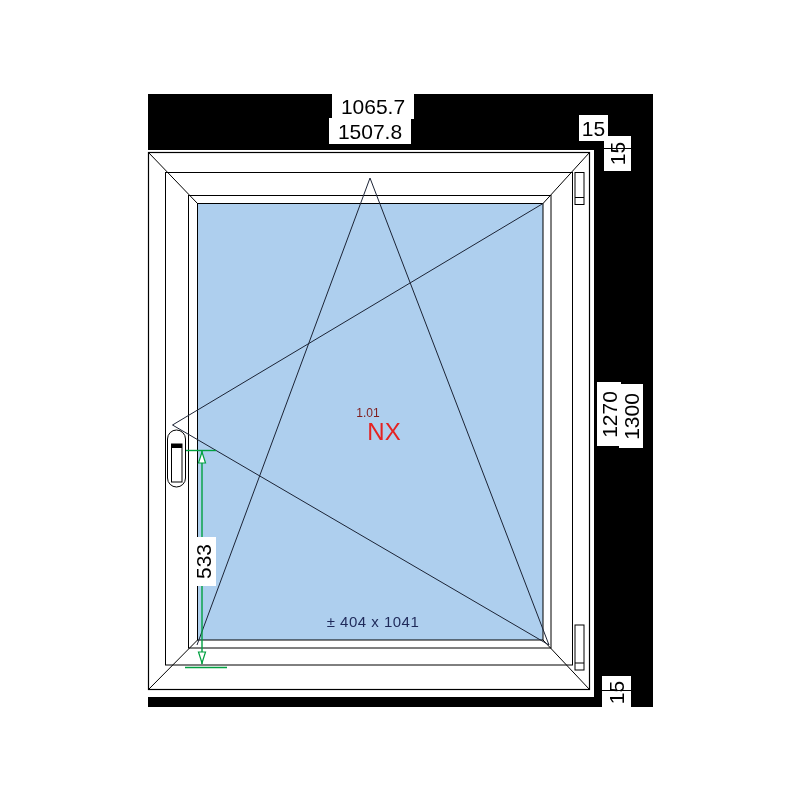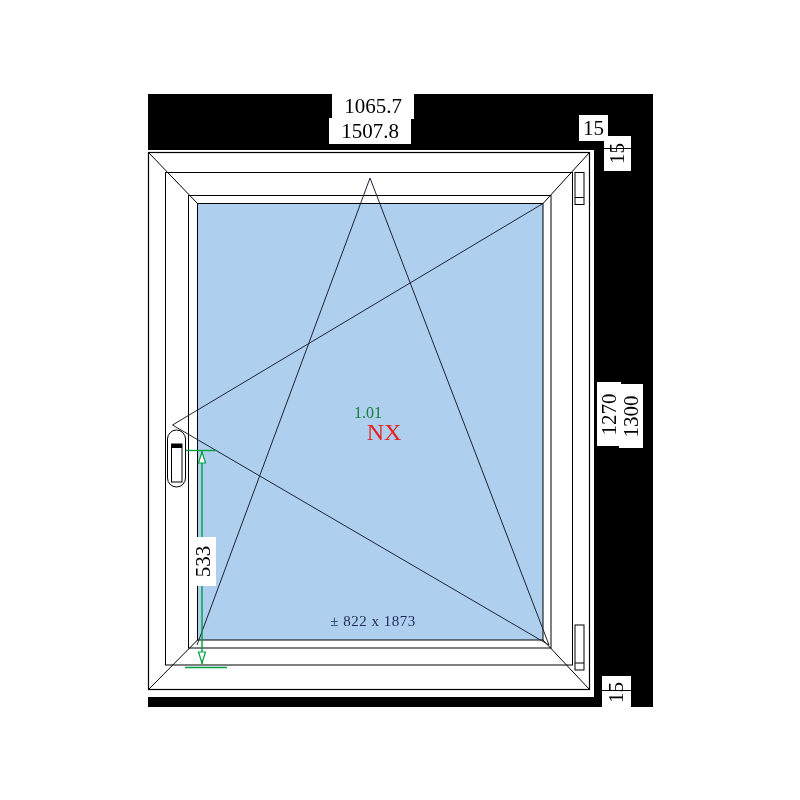--- a/index.html
+++ b/index.html
@@ -1,21 +1,21 @@
 <!DOCTYPE html>
 <html style="--margin_black: #000000; --glass: #AECFEE; --symbol_line: #1c2436; --system_red: #e52222; --glass_text: #1f2a5a; --dimension_green: #00a040;"><head>
 <meta charset="utf-8">
 <style>
   html,body{margin:0;padding:0;}
   body{
     width:800px;height:800px;background:#ffffff;position:relative;
     font-family:"Liberation Sans", sans-serif;
     overflow:hidden;
   }
-  #stage{position:absolute;left:0;top:0;width:800px;height:800px;font-family:Liberation Serif, serif;}
+  #stage{position:absolute;left:0;top:0;width:800px;height:800px;}
   svg{position:absolute;left:0;top:0;}
 
   .blackfill{fill:var(--margin_black);}
   .paper{fill:#ffffff;}
   .profline{fill:none;stroke:#000000;stroke-width:1.2;}
   .thinline{fill:none;stroke:#000000;stroke-width:1;}
   .glass{fill:var(--glass);stroke:#000000;stroke-width:1;}
   .symline{fill:none;stroke:var(--symbol_line);stroke-width:1;}
   .hw{fill:#ffffff;stroke:#000000;stroke-width:1;}
   .greenline{fill:none;stroke:var(--dimension_green);stroke-width:1.4;}
@@ -26,21 +26,21 @@
     display:flex;align-items:center;justify-content:center;
     font-size:21px;line-height:1;z-index:2;
   }
   .vlabel{
     position:absolute;background:#ffffff;color:#000;
     display:flex;align-items:center;justify-content:center;
     font-size:21px;line-height:1;z-index:2;
   }
   .vlabel span{transform:rotate(-90deg);white-space:nowrap;display:block;}
   .onglass{background:transparent;}
-  .pos-num{font-size:16px;color:#15803d;}
+  .pos-num{font-size:12px;color:#7f1d1d;}
   .sys-code{font-size:24px;color:var(--system_red);}
   .glass-size{font-size:15px;color:var(--glass_text);letter-spacing:0.5px;}
   .tick{
     position:absolute;height:0;border-top:1px solid #000;z-index:3;
   }
 </style>
 </head>
 <body>
 
 <div id="stage">
@@ -127,15 +127,15 @@
     <span>533</span>
   </div>
 
   <div class="tick" style="left:594px;top:148px;width:52px;"></div>
   <div class="tick" style="left:594px;top:690px;width:52px;"></div>
 
   <div class="hlabel onglass pos-num" style="left:345px;top:404px;width:46px;height:17px;">1.01</div>
 
   <div class="hlabel onglass sys-code" style="left:360px;top:418px;width:48px;height:28px;">NX</div>
 
-  <div class="hlabel onglass glass-size" style="left:320px;top:612px;width:106px;height:19px;">± 822 x 1873</div>
+  <div class="hlabel onglass glass-size" style="left:320px;top:612px;width:106px;height:19px;">± 404 x 1041</div>
 
 </div>
 
 </body></html>

